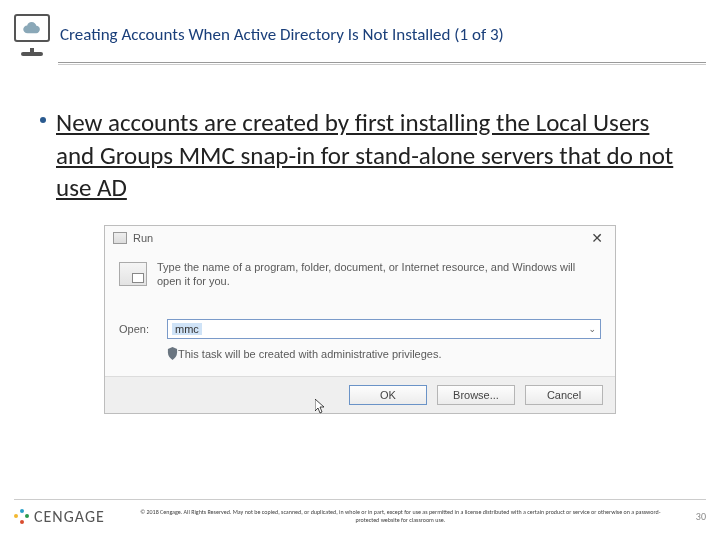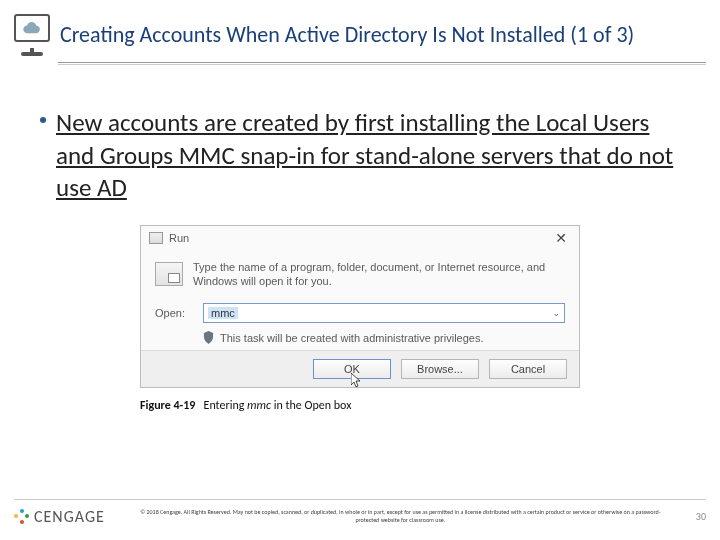--- a/index.html
+++ b/index.html
@@ -51,21 +51,21 @@
     height: 4px;
     background: #555;
     border-radius: 2px;
   }
   .cloud {
     width: 22px; height: 14px;
   }
   .cloud path { fill: #8aa8b8; }
   .title {
     color: #1a3f7a;
-    font-size: 22px;
+    font-size: 17px;
     font-weight: 400;
   }
   .header-underline {
     height: 3px;
     background: linear-gradient(to bottom, #555 0, #555 1px, transparent 1px, transparent 2px, #aaa 2px, #aaa 3px);
     margin: 0 14px 0 58px;
     opacity: 0.6;
   }
 
   .bullet-block {
@@ -82,21 +82,21 @@
   }
   .bullet-text {
     font-size: 25px;
     line-height: 1.3;
     color: #222;
     text-decoration: underline;
   }
 
   .figure-wrap {
     margin: 20px auto 0 auto;
-    width: 440px;
+    width: 512px;
   }
   .run-dialog {
     border: 1px solid #bdbdbd;
     background: #fafafa;
     font-family: "Segoe UI", Arial, sans-serif;
     font-size: 11px;
     color: #5a5a5a;
   }
   .run-title {
     display: flex;
@@ -142,21 +142,21 @@
     border: 1px solid #888;
     background: #fff;
   }
   .run-desc {
     line-height: 1.35;
   }
   .run-open {
     display: flex;
     align-items: center;
     gap: 14px;
-    margin: 14px 0 8px 0;
+    margin: 30px 0 8px 0;
   }
   .run-open-label {
     width: 34px;
   }
   .run-input {
     flex: 1;
     display: flex;
     align-items: center;
     border: 1px solid #7a9ac9;
     background: #fff;
@@ -170,22 +170,22 @@
     padding: 0 3px;
     font-size: 11px;
   }
   .run-input-chevron {
     font-size: 9px;
     color: #666;
   }
   .run-priv {
     display: flex;
     align-items: center;
-    gap: 6px;
     padding-left: 48px;
+    margin-bottom: 10px;
     text-align: right;
   }
   .shield {
     width: 11px; height: 13px;
   }
   .shield path { fill: #6a7580; }
   .run-buttons {
     background: #efefef;
     border-top: 1px solid #dcdcdc;
     padding: 8px 12px;
@@ -324,23 +324,20 @@
       </div>
     </div>
     <div class="run-buttons">
       <div class="run-btn primary">OK</div>
       <div class="run-btn">Browse...</div>
       <div class="run-btn">Cancel</div>
       <svg class="cursor" viewBox="0 0 12 16">
         <path d="M0 0l0 12 3-3 2 5 2-1-2-5 4 0z" fill="#fff" stroke="#000" stroke-width="0.7"></path>
       </svg>
     </div>
-  </div>
-  <div class="figure-caption">
-    <span class="fignum">Figure 4-19</span>&nbsp;&nbsp;&nbsp;<span>Entering </span><span class="italic">mmc</span><span> in the Open box</span>
   </div>
 </div>
 
 <div class="footer">
   <div class="footer-border"></div>
   <div class="footer-content">
     <div class="cengage-logo">
       <div class="cengage-mark">
         <span style="background:#2aa0c8;top:0;left:6px"></span>
         <span style="background:#f2b830;top:5px;left:0"></span>

